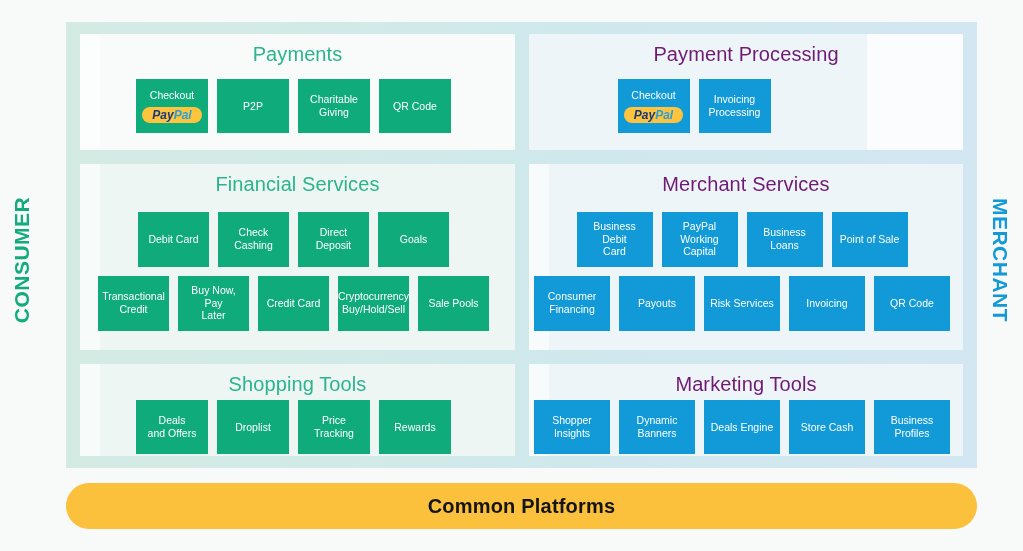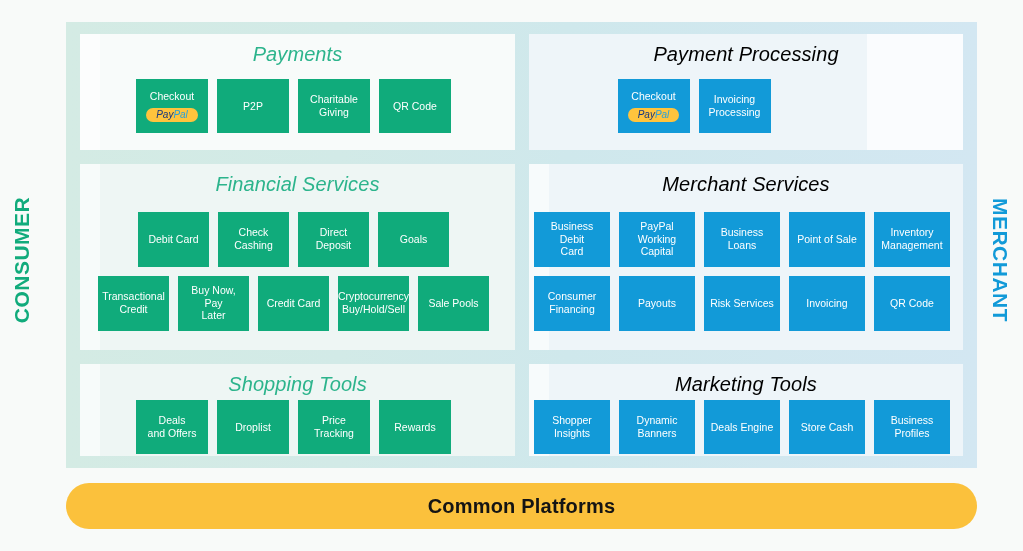--- a/index.html
+++ b/index.html
@@ -101,24 +101,23 @@
     pointer-events: none;
   }
 
   .panel-title {
     position: relative;
     z-index: 2;
     font-size: 20px;
     font-weight: normal;
     margin: 9px 0 0 0;
     letter-spacing: 0.1px;
-    font-style: italic;
   }
   .title-green { color: #2cb48c; }
-  .title-blue  { color: #000000; }
+  .title-blue  { color: #701a75; }
 
   .tile-area {
     position: relative;
     z-index: 2;
     flex: 1;
     width: 100%;
     display: flex;
     flex-direction: column;
     justify-content: center;
     align-items: center;
@@ -161,22 +160,22 @@
 
   
   .pp-badge {
     margin-top: 5px;
     background: #ffc43d;
     border-radius: 9px;
     padding: 2px 10px 2px 10px;
     display: inline-flex;
     align-items: center;
     line-height: 1;
-    font-size: 10px;
-    font-weight: normal;
+    font-size: 12px;
+    font-weight: bold;
     font-style: italic;
   }
   .pp-pay { color: #17377f; }
   .pp-pal { color: #2aa0da; }
 
   
   .bottom-bar {
     position: absolute;
     left: 66px;
     top: 483px;
@@ -316,24 +315,20 @@
 Working
 Capital</span>
               </div>
             <div class="tile tile-blue t-ms">
               <span class="tile-label">Business
 Loans</span>
               </div>
             <div class="tile tile-blue t-ms">
               <span class="tile-label">Point of Sale</span>
               </div>
-            <div class="tile tile-blue t-ms">
-              <span class="tile-label">Inventory
-Management</span>
-              </div>
           </div>
 
           <div class="tile-row">
             <div class="tile tile-blue t-ms">
               <span class="tile-label">Consumer
 Financing</span>
               </div>
             <div class="tile tile-blue t-ms">
               <span class="tile-label">Payouts</span>
               </div>

